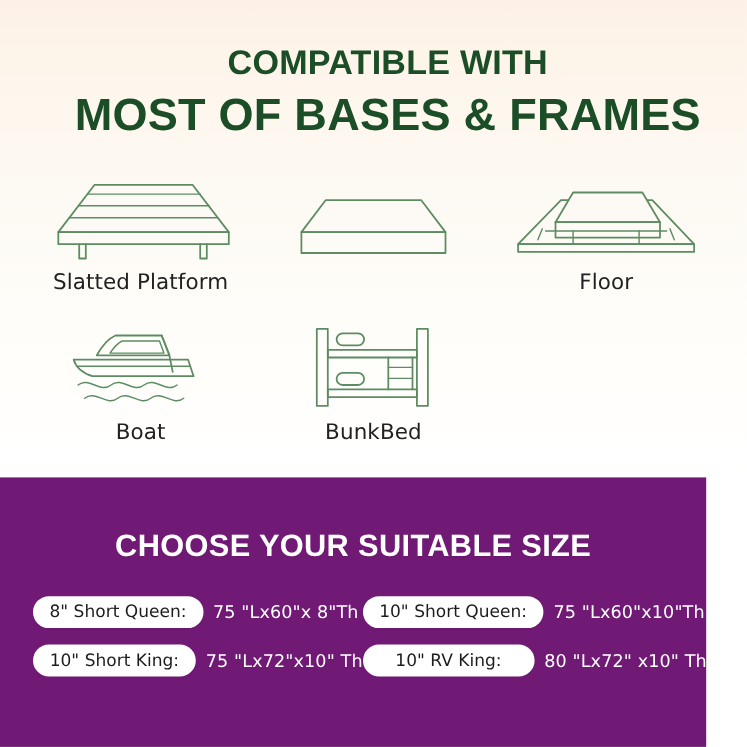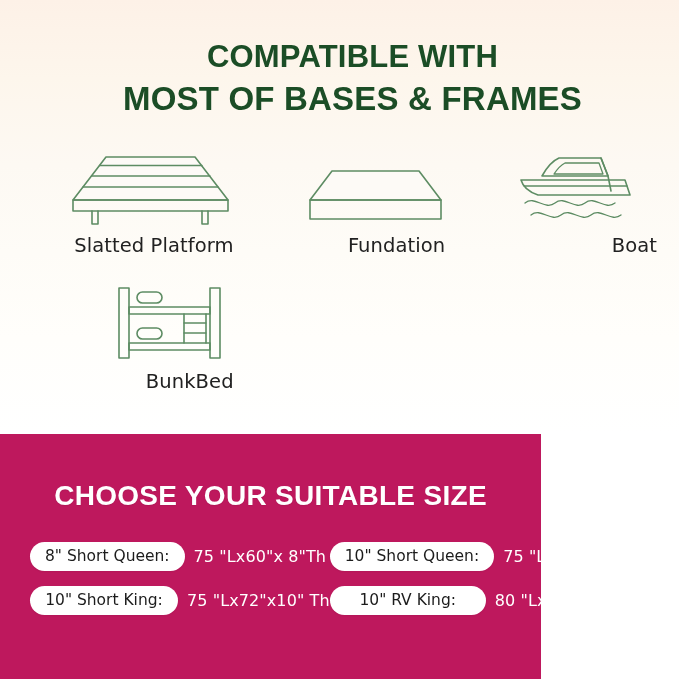--- a/index.html
+++ b/index.html
@@ -37,36 +37,36 @@
 
   .headline {
     text-align: center;
     color: #1b4d26;
     font-weight: bold;
     font-size: 31px;
     line-height: 1.33;
     letter-spacing: 0.2px;
   }
   .headline-line { display: block; white-space: nowrap; padding-left: 26px; }
-  .headline-line.l2 { font-size: 33px; }
+  .headline-line.l2 { font-size: 41px; }
 
   
   .icon-grid {
     margin-top: 26px;
     display: grid;
     grid-template-columns: repeat(3, 1fr);
     grid-template-rows: 110px 110px;
     row-gap: 26px;
     padding: 0 22px;
   }
 
   .icon-cell {
     display: flex;
     flex-direction: column;
-    align-items: flex-end;
+    align-items: center;
     justify-content: flex-start;
   }
 
   .icon-art {
     height: 78px;
     display: flex;
     align-items: flex-end;
     justify-content: center;
   }
   .icon-art svg { display: block; overflow: visible; }
@@ -88,23 +88,23 @@
     stroke-linecap: round;
     stroke-linejoin: round;
   }
   .ln-thin { stroke-width: 1.3; }
   .ln-fill-top { fill: #fdfaf6; }
 
   
   .green-section {
     position: absolute;
     left: 0; top: 434px;
-    width: 541px;
+    width: 642px;
     height: 245px;
-    background: #be185d;
+    background: #701a75;
     padding-top: 46px;
   }
 
   .green-title {
     text-align: center;
     color: #ffffff;
     font-weight: bold;
     font-size: 28px;
     letter-spacing: 0.3px;
     white-space: nowrap;
@@ -178,23 +178,38 @@
         <div class="icon-label">Slatted Platform</div>
       </div>
 
       <div class="icon-cell">
         <div class="icon-art">
           <svg width="140" height="74" viewBox="0 0 140 74" aria-hidden="true">
             <path class="ln ln-fill-top" d="M27 20 L114 20 L136 49 L5 49 Z"></path>
             <path class="ln" d="M5 49 L136 49 L136 68 L5 68 Z"></path>
           </svg>
         </div>
-        <div class="icon-label">Fundation</div>
-      </div>
-
+      </div>
+
+      <div class="icon-cell">
+        <div class="icon-art">
+          <svg width="172" height="74" viewBox="0 0 172 74" aria-hidden="true">
+            <path class="ln" d="M45 20 L128 20 L166 60 L6 60 Z"></path>
+            <path class="ln" d="M6 60 L166 60 L166 67 L6 67 Z"></path>
+            <path class="ln ln-thin" d="M24 56 L28 46"></path>
+            <path class="ln ln-thin" d="M56 60 L56 48"></path>
+            <path class="ln ln-thin" d="M116 60 L116 48"></path>
+            <path class="ln ln-thin" d="M148 56 L144 46"></path>
+            <path class="ln ln-thin" d="M31 48 L141 48"></path>
+            <path class="ln ln-fill-top" d="M56 13 L119 13 L135 40 L40 40 Z"></path>
+            <path class="ln" d="M40 40 L135 40 L135 54 L40 54 Z"></path>
+          </svg>
+        </div>
+        <div class="icon-label">Floor</div>
+      </div>
 
       <div class="icon-cell">
         <div class="icon-art">
           <svg width="150" height="76" viewBox="0 0 150 76" aria-hidden="true">
             <path class="ln" d="M52 9 L94 9 L101 27 L35 27 C40 18 45 12 52 9 Z"></path>
             <path class="ln ln-thin" d="M58 14 L92 14 L96 25 L47 25 C51 19 54 16 58 14 Z"></path>
             <path class="ln" d="M94 9 L101 27 L104 42"></path>
             <path class="ln" d="M14 31 L118 31 L123 46 L31 46 C22 43 16 38 14 31 Z"></path>
             <path class="ln ln-thin" d="M17 37 L120 37"></path>
             <path class="ln ln-thin" d="M18 54 C28 46 38 62 48 54 C58 46 68 62 78 54 C88 46 98 62 108 54"></path>

